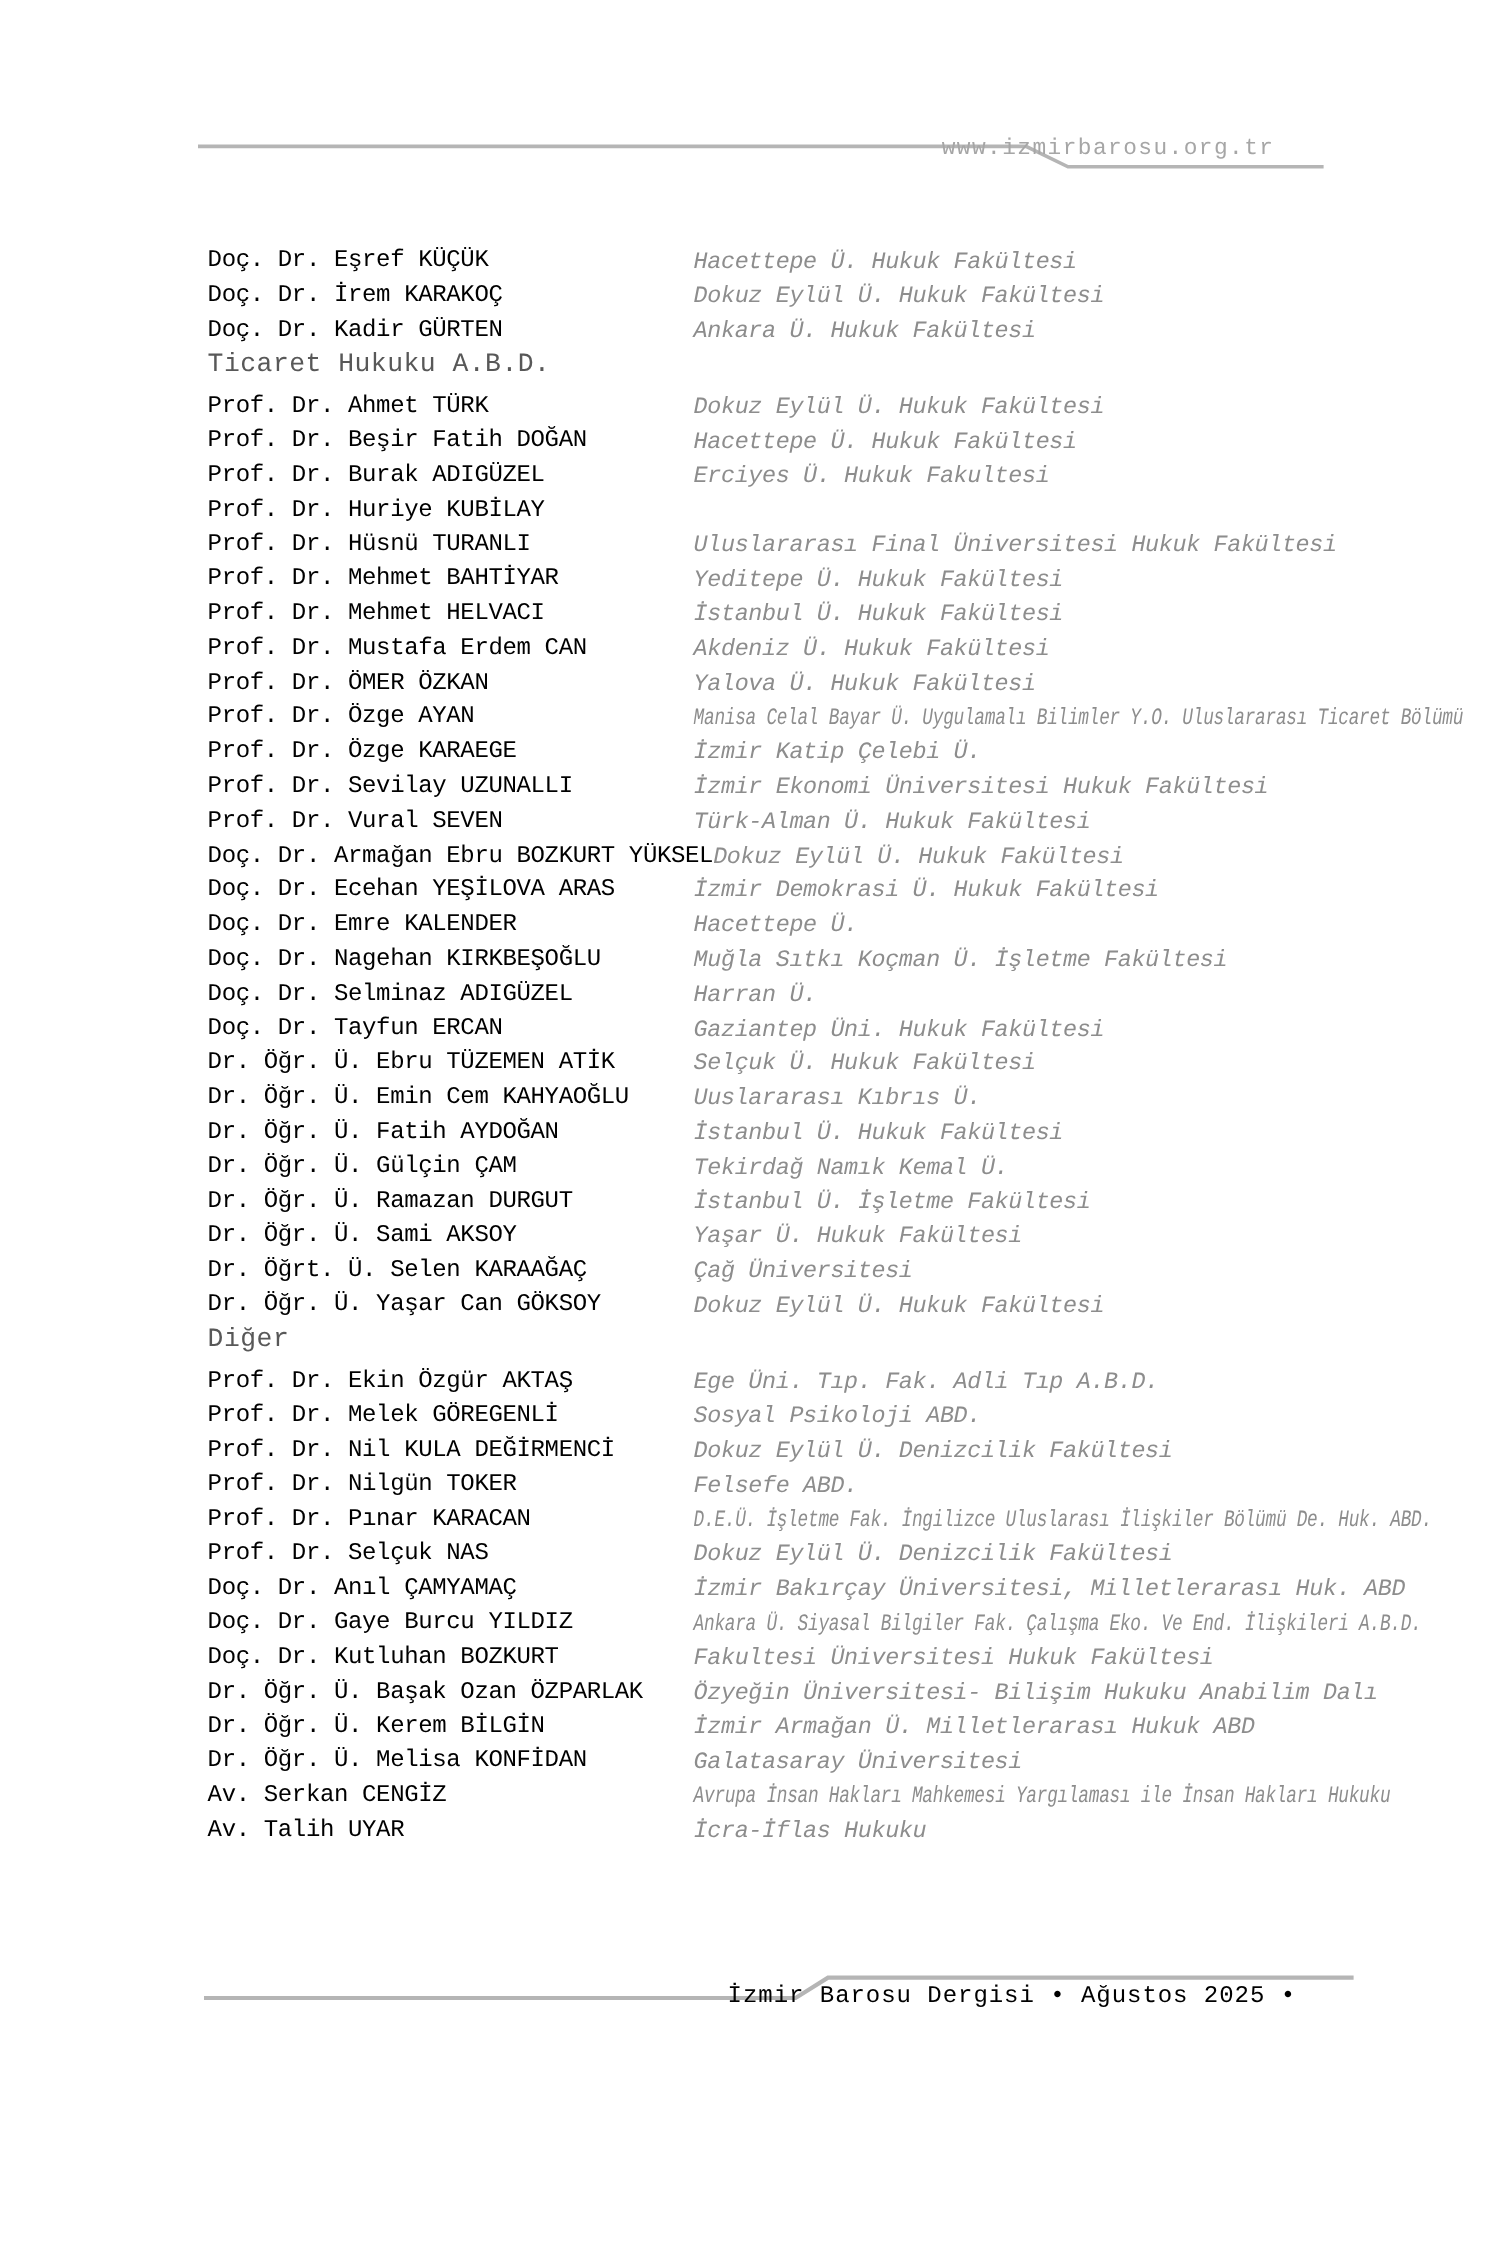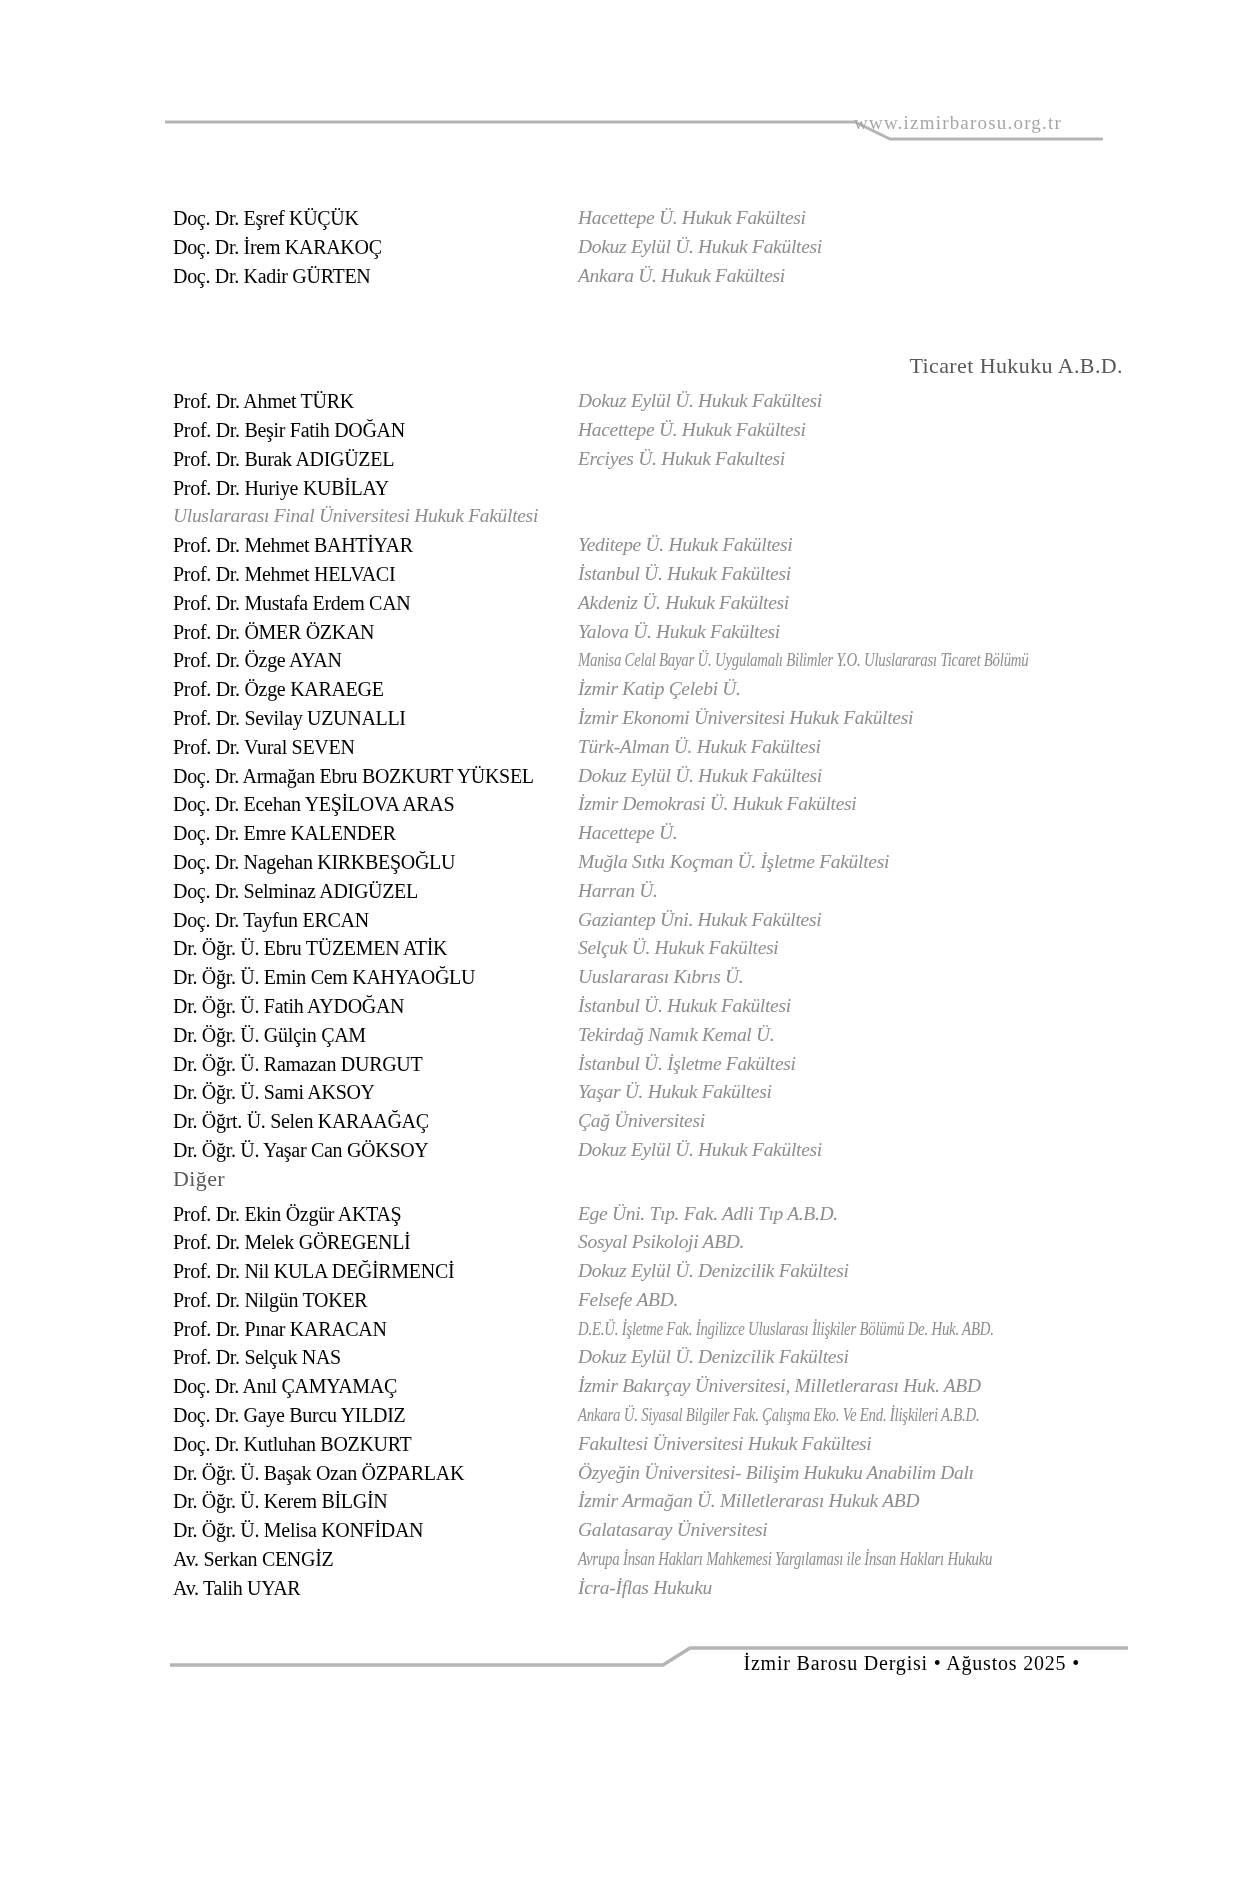--- a/index.html
+++ b/index.html
@@ -2,21 +2,21 @@
 <html lang="tr"><head>
 <meta charset="utf-8">
 <style>
   html, body { margin: 0; padding: 0; background: #ffffff; }
   #page {
     position: relative;
     width: 1220px;
     height: 1890px;
     background: #ffffff;
     overflow: hidden;
-    font-family: Liberation Serif, serif;
+    font-family: Liberation Mono, monospace;
   }
   
   #rules {
     position: absolute;
     left: 0; top: 0;
     width: 1260px; height: 1890px;
     pointer-events: none;
   }
   
   .header-url {
@@ -45,21 +45,21 @@
     top: 204px;
     width: 950px;
   }
   .section-title {
     font-size: 22px;
     line-height: 28.8px;
     color: #585858;
     letter-spacing: 0.4px;
     white-space: nowrap;
   }
-  #section-ticaret .section-title { margin-top: 62px; margin-bottom: 6px; text-align: right; }
+  #section-ticaret .section-title { margin-bottom: 6px; }
   #section-diger   .section-title { margin-bottom: 6px; }
   .row {
     display: flex;
     line-height: 28.8px;
     height: 28.8px;
     white-space: nowrap;
   }
   .name {
     flex: 0 0 405px;
     font-size: 20px;
@@ -125,20 +125,21 @@
           </div>
           <div class="row">
             <span class="name">Prof. Dr. Burak ADIGÜZEL</span>
             <span class="aff">Erciyes Ü. Hukuk Fakultesi</span>
           </div>
           <div class="row">
             <span class="name">Prof. Dr. Huriye KUBİLAY</span>
             <span class="aff"></span>
           </div>
           <div class="row">
+            <span class="name">Prof. Dr. Hüsnü TURANLI</span>
             <span class="aff">Uluslararası Final Üniversitesi Hukuk Fakültesi</span>
           </div>
           <div class="row">
             <span class="name">Prof. Dr. Mehmet BAHTİYAR</span>
             <span class="aff">Yeditepe Ü. Hukuk Fakültesi</span>
           </div>
           <div class="row">
             <span class="name">Prof. Dr. Mehmet HELVACI</span>
             <span class="aff">İstanbul Ü. Hukuk Fakültesi</span>
           </div>

